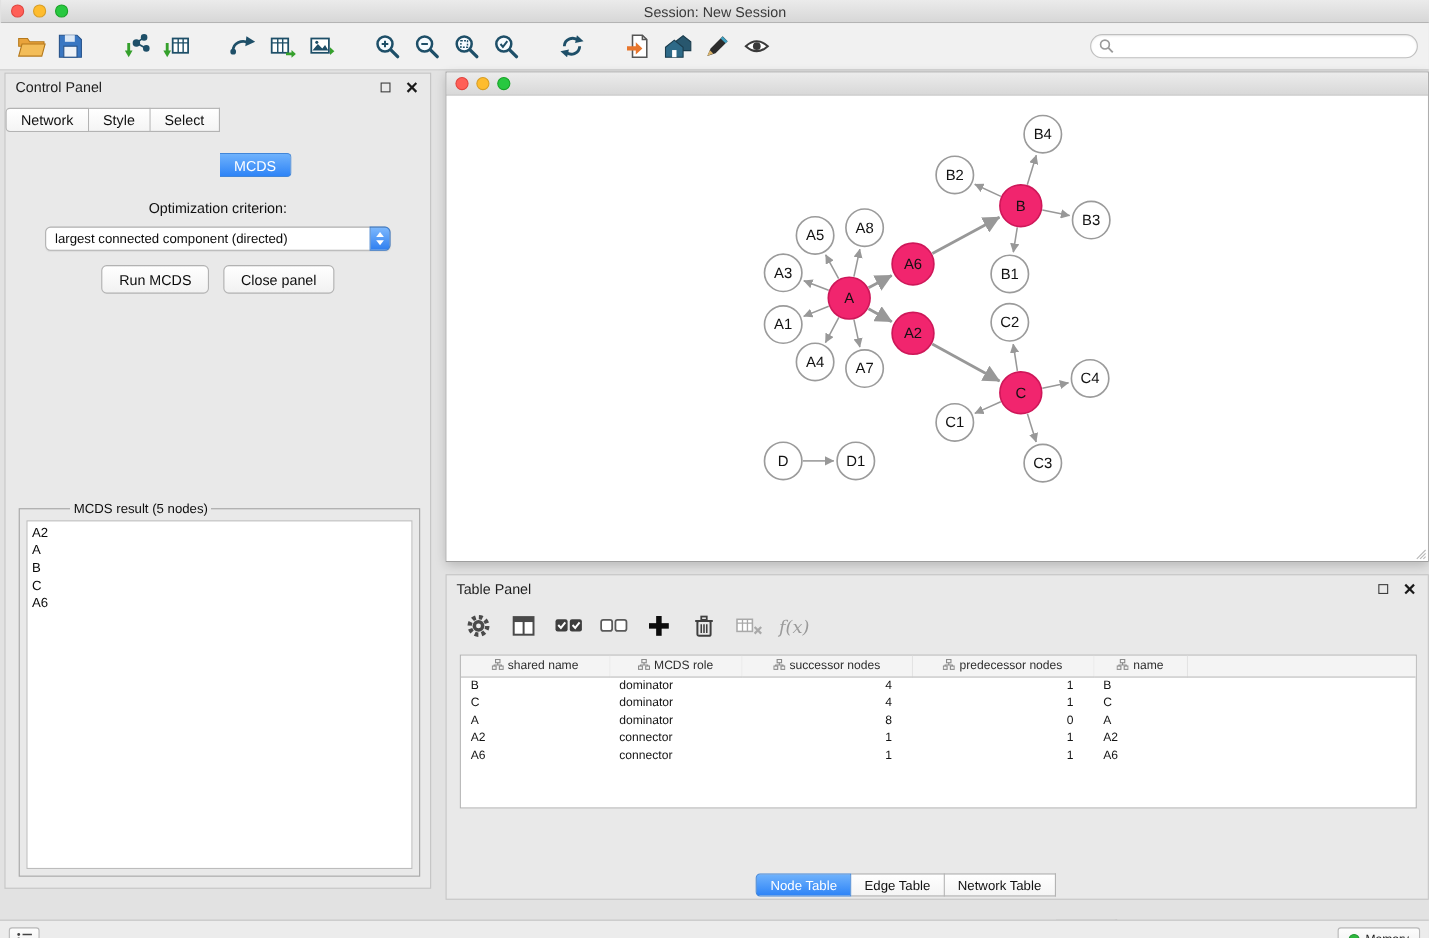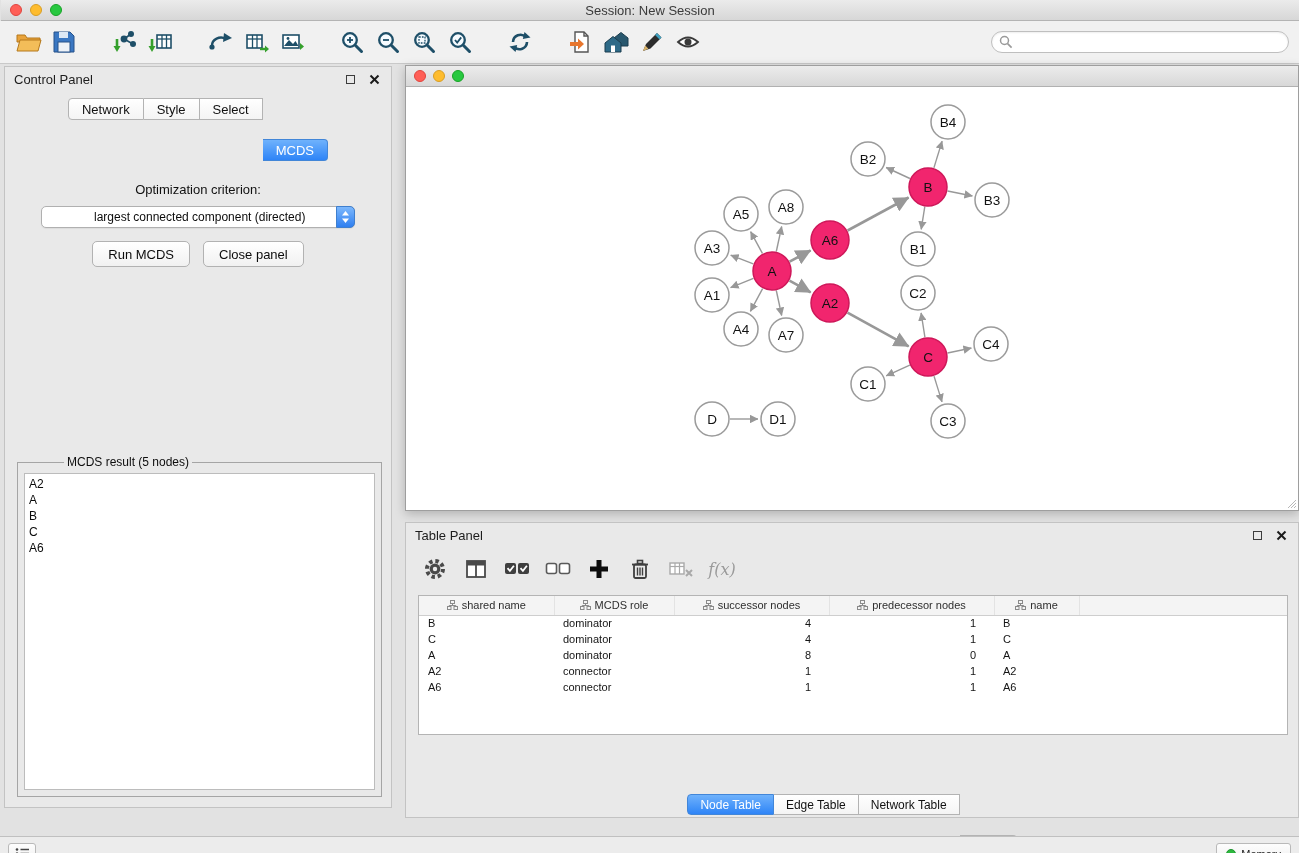--- a/index.html
+++ b/index.html
@@ -30,30 +30,30 @@
 
   
   .panel { position:absolute; background:#e9e9e9; border:1px solid #c3c3c3; }
   .panel-head { height:25px; display:flex; align-items:center; padding:0 9px; font-size:13px; color:#1d1d1d; }
   .panel-head .spacer { flex:1; }
   .wbtn { width:16px; height:16px; display:flex; align-items:center; justify-content:center; margin-left:8px; }
   .float-glyph { width:9px; height:9px; border:1.5px solid #3c3c3c; display:block; }
 
   
   .control-panel { left:4px; top:66px; width:388px; height:742px; }
-  .ctrl-tabs { display:flex; justify-content:center; margin-top:6px; }
+  .ctrl-tabs { display:flex; justify-content:flex-start; margin-top:6px; }
   .seg { display:flex; }
   .seg-btn { height:22px; padding:0 13px; background:linear-gradient(#ffffff,#f4f4f4); border:1px solid #b3b3b3; border-left:none;
     font-size:13px; display:flex; align-items:center; color:#111; }
   .seg-btn:first-child { border-left:1px solid #b3b3b3; border-radius:4px 0 0 4px; }
   .seg-btn:last-child { border-radius:0 4px 4px 0;margin-top:41px; }
   .seg-btn.active { background:linear-gradient(#6fb2fc,#2e84f7); color:#fff; border-color:#4286d8; }
   .opt-label { margin-top:21px; text-align:center; font-size:13px; color:#111; }
   .popup { width:314px; height:22px; margin:9px auto 0; background:#fff; border:1px solid #b0b0b0; border-radius:5px;
-    display:flex; align-items:center; box-shadow:0 1px 1px rgba(0,0,0,0.06);padding-left:44px; }
+    display:flex; align-items:center; box-shadow:0 1px 1px rgba(0,0,0,0.06); }
   .popup .val { flex:1; font-size:12px; padding-left:8px; color:#0c0c0c; white-space:nowrap; overflow:hidden; }
   .popup .stepper { width:19px; height:22px; background:linear-gradient(#7cb8fd,#2f7ff0); border:1px solid #3f7fce;
     border-radius:0 5px 5px 0; display:flex; align-items:center; justify-content:center; margin-right:-1px; }
   .ctrl-buttons { display:flex; justify-content:center; gap:13px; margin-top:13px; }
   .btn { height:22px; padding:12px 15px; background:linear-gradient(#ffffff,#f1f1f1); border:1px solid #b2b2b2;
     border-radius:5px; font-size:13px; color:#0c0c0c; display:inline-flex; align-items:center; }
   .mcds-fieldset { position:absolute; left:12px; right:9px; top:388px; bottom:10px; border:1px solid #a5a5a5;padding-left:44px; }
   .mcds-fieldset legend { font-size:12px; color:#0e0e0e; padding:0 3px; margin-left:2px; }
   .result-list { position:absolute; left:6px; right:6px; top:4px; bottom:6px; background:#fff; border:1px solid #bcbcbc;
     font-size:12px; color:#0a0a0a; padding:2px 4px; line-height:16px; overflow:auto; }

